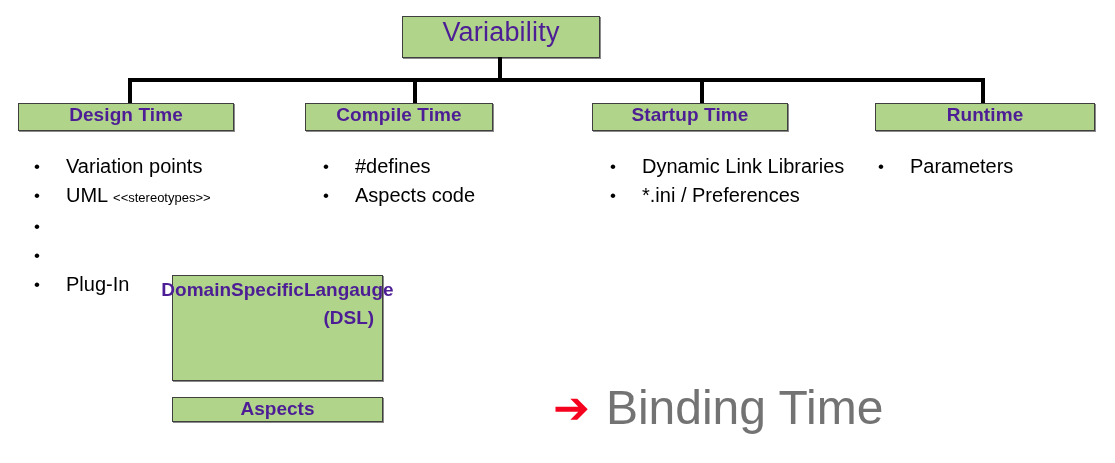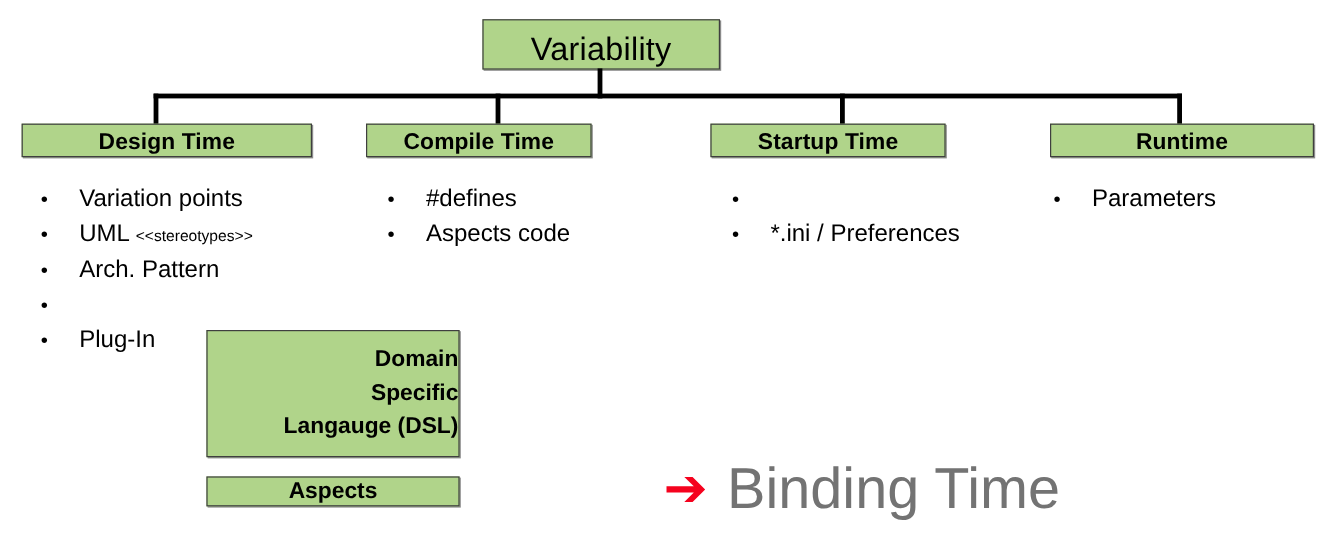--- a/index.html
+++ b/index.html
@@ -17,57 +17,57 @@
   }
 
   
   .gbox {
     position: absolute;
     background: #b0d48a;
     border: 1px solid #3f3f3f;
     box-sizing: border-box;
     box-shadow: 1px 1px 0 0 #8a8a8a;
     display: flex;
-    align-items: flex-end;
+    align-items: flex-start;
     justify-content: center;
     text-align: center;
-    color: #000000;
+    color: #4c1d95;
   }
 
   #root-box {
     left: 402px;
     top: 16px;
     width: 198px;
     height: 42px;
     font-size: 27px;
     font-weight: 400;
     letter-spacing: 0.2px;
   }
 
   .cat-box {
     top: 103px;
     height: 28px;
     font-size: 19px;
     font-weight: bold;
     letter-spacing: 0.1px;
   }
-  #cat-box-0 { left: 18px;  width: 242px; }
+  #cat-box-0 { left: 18px;  width: 216px; }
   #cat-box-1 { left: 305px; width: 188px; }
   #cat-box-2 { left: 592px; width: 196px; }
   #cat-box-3 { left: 875px; width: 220px; }
 
   #dsl-box {
     left: 172px;
     top: 275px;
     width: 211px;
     height: 106px;
     font-size: 19px;
     font-weight: bold;
     line-height: 28px;
-    flex-direction: column;
+    flex-direction: row;
   }
   #aspects-box {
     left: 172px;
     top: 397px;
     width: 211px;
     height: 25px;
     font-size: 19px;
     font-weight: bold;
   }
 
@@ -184,21 +184,20 @@
   <div class="bullet-item">
     <span class="bullet-dot">•</span>
     <span class="bullet-text">Variation points</span>
   </div>
   <div class="bullet-item">
     <span class="bullet-dot">•</span>
     <span class="bullet-text"><span>UML </span><span class="small">&lt;&lt;stereotypes&gt;&gt;</span></span>
   </div>
   <div class="bullet-item">
     <span class="bullet-dot">•</span>
-    <span class="bullet-text">Arch. Pattern</span>
   </div>
   <div class="bullet-item">
     <span class="bullet-dot">•</span>
   </div>
   <div class="bullet-item">
     <span class="bullet-dot">•</span>
     <span class="bullet-text">Plug-In</span>
   </div>
 </div>
 
@@ -209,20 +208,21 @@
   </div>
   <div class="bullet-item">
     <span class="bullet-dot">•</span>
     <span class="bullet-text">Aspects code</span>
   </div>
 </div>
 
 <div class="bullet-col" id="bullet-col-2">
   <div class="bullet-item">
     <span class="bullet-dot">•</span>
+    <span class="bullet-text">Dynamic Link Libraries</span>
   </div>
   <div class="bullet-item">
     <span class="bullet-dot">•</span>
     <span class="bullet-text">*.ini / Preferences</span>
   </div>
 </div>
 
 <div class="bullet-col" id="bullet-col-3">
   <div class="bullet-item">
     <span class="bullet-dot">•</span>

